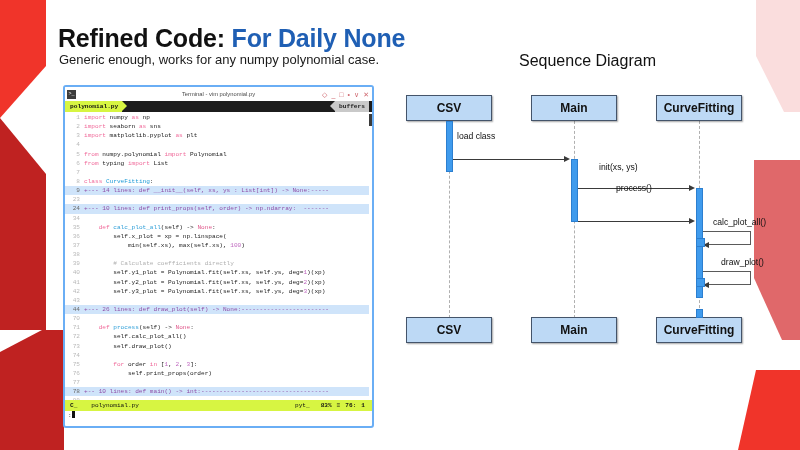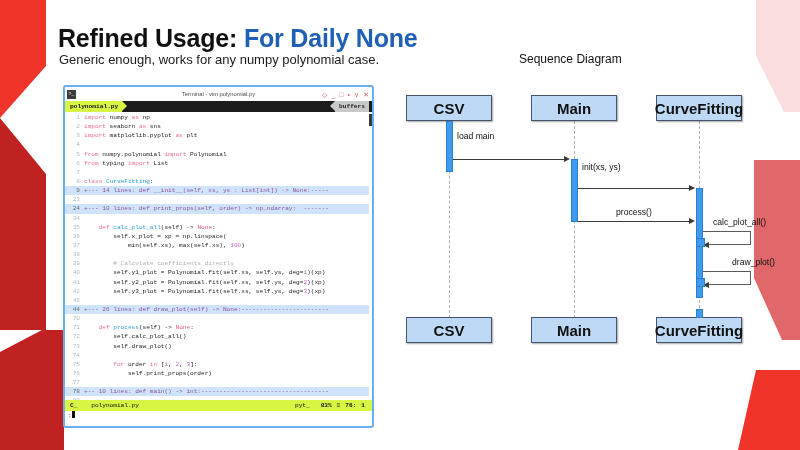--- a/index.html
+++ b/index.html
@@ -52,21 +52,21 @@
     font-size:25px; font-weight:bold; color:#111111;
     letter-spacing:-0.2px; white-space:nowrap;
   }
   .title .accent { color:#1f5fb4; }
   .subtitle {
     position:absolute; left:59px; top:52px;
     font-size:13px; color:#1a1a1a; white-space:nowrap;
   }
   .diagram-title {
     position:absolute; left:519px; top:52px;
-    font-size:12px; color:#111; white-space:nowrap;
+    font-size:16px; color:#111; white-space:nowrap;
   }
 
   
   .terminal {
     position:absolute; left:63px; top:85px;
     width:311px; height:343px;
     background:#ffffff;
     border:2px solid #6aaef5;
     border-radius:3px;
     overflow:hidden;
@@ -192,21 +192,21 @@
     display:inline-block; width:3px; height:7px; background:#111;
     vertical-align:-1px;
   }
 
   
   .seq { position:absolute; left:400px; top:95px; width:360px; height:250px; }
   .lifeline-box {
     position:absolute; width:86px; height:26px;
     background:#bdd9f5; border:1px solid #44546a;
     display:flex; align-items:center; justify-content:center;
-    font-size:15px; font-weight:bold; color:#111;
+    font-size:12px; font-weight:bold; color:#111;
     box-shadow:1px 1px 1.5px rgba(0,0,0,0.35);
   }
   .lifeline-dash {
     position:absolute; width:0; border-left:1.6px dashed #b0b0b0;
   }
   .activation {
     position:absolute; width:7px; background:#3f9bed;
     border:1px solid #2c7fd0;
   }
   .msg-line {
@@ -233,21 +233,21 @@
 <body>
 
 <div class="deco deco-tl-1"></div>
 <div class="deco deco-tl-2"></div>
 <div class="deco deco-bl"></div>
 <div class="deco deco-tr-1"></div>
 <div class="deco deco-tr-2"></div>
 <div class="deco deco-br"></div>
 
 <div class="title">
-  <span>Refined Usage: </span><span class="accent">For Daily None</span>
+  <span>Refined Code: </span><span class="accent">For Daily None</span>
 </div>
 <div class="subtitle">Generic enough, works for any numpy polynomial case.</div>
 <div class="diagram-title">Sequence Diagram</div>
 
 <div class="terminal">
 
   <div class="term-titlebar">
     <div class="term-ico">&gt;_</div>
     <div class="term-title-text">Terminal - vim polynomial.py</div>
     <div class="term-ctrls">
@@ -332,35 +332,35 @@
 
   <div class="lifeline-box" style="left:6px;   top:222px;">CSV</div>
   <div class="lifeline-box" style="left:131px; top:222px;">Main</div>
   <div class="lifeline-box" style="left:256px; top:222px;">CurveFitting</div>
 
   <div class="activation" style="left:46px;  top:26px;  height:51px;"></div>
   <div class="activation" style="left:171px; top:64px;  height:63px;"></div>
   <div class="activation" style="left:296px; top:93px;  height:110px;"></div>
   <div class="activation" style="left:296px; top:214px; height:9px;"></div>
 
-  <div class="msg-label" style="left:57px; top:36px;">load main</div>
+  <div class="msg-label" style="left:57px; top:36px;">load class</div>
   <div class="msg-line" style="left:53px; top:64px; width:113px;"></div>
   <div class="msg-arrow" style="left:164px; top:60.5px;"></div>
 
-  <div class="msg-label" style="left:182px; top:67px;">init(xs, ys)</div>
+  <div class="msg-label" style="left:199px; top:67px;">init(xs, ys)</div>
   <div class="msg-line" style="left:178px; top:93px; width:113px;"></div>
   <div class="msg-arrow" style="left:289px; top:89.5px;"></div>
 
-  <div class="msg-label" style="left:182px; top:112px;padding-left:34px;">process()</div>
+  <div class="msg-label" style="left:182px; top:88px;padding-left:34px;">process()</div>
   <div class="msg-line" style="left:178px; top:126px; width:113px;"></div>
   <div class="msg-arrow" style="left:289px; top:122.5px;"></div>
 
   <div class="msg-label" style="left:313px; top:122px;">calc_plot_all()</div>
   <div class="self-box" style="left:303px; top:136px; width:48px; height:14px;"></div>
   <div class="msg-arrow left" style="left:303px; top:146.5px;"></div>
   <div class="activation" style="left:296px; top:143px; height:9px; width:9px;"></div>
 
-  <div class="msg-label" style="left:324px; top:162px;padding-left:8px;">draw_plot()</div>
+  <div class="msg-label" style="left:313px; top:162px;padding-left:8px;">draw_plot()</div>
   <div class="self-box" style="left:303px; top:176px; width:48px; height:14px;"></div>
   <div class="msg-arrow left" style="left:303px; top:186.5px;"></div>
   <div class="activation" style="left:296px; top:183px; height:9px; width:9px;"></div>
 
 </div>
 
 </body></html>

